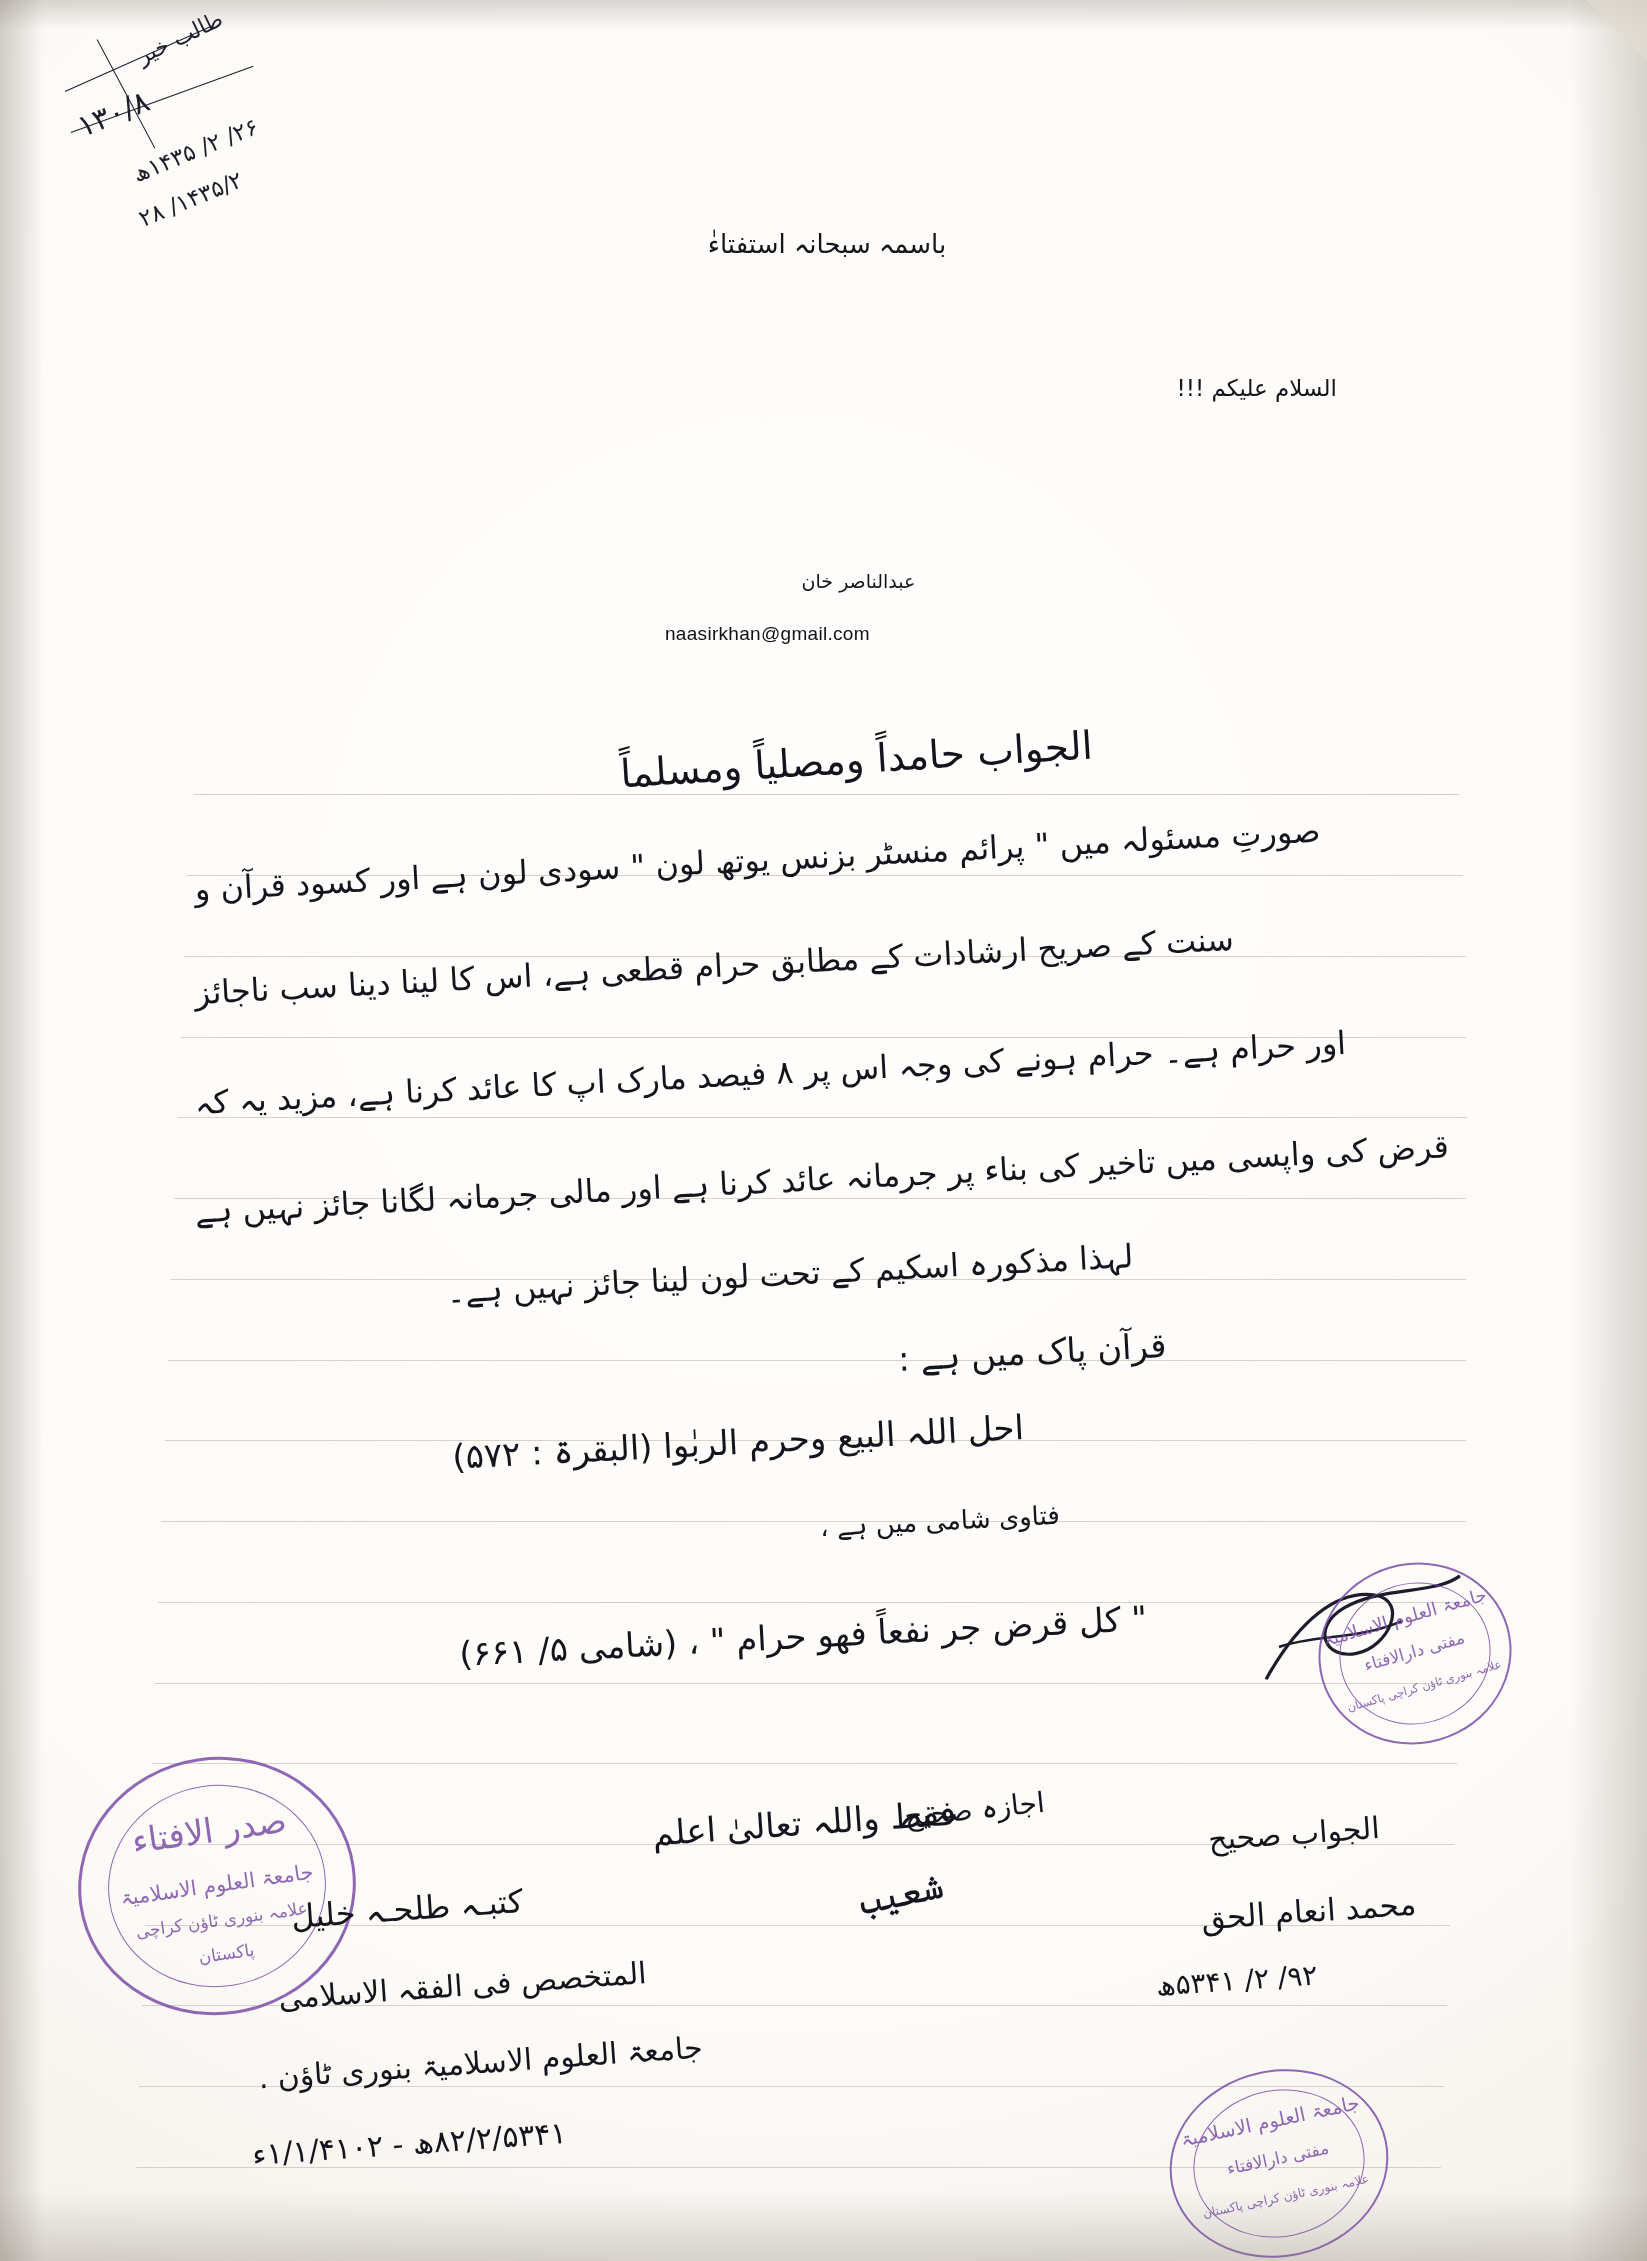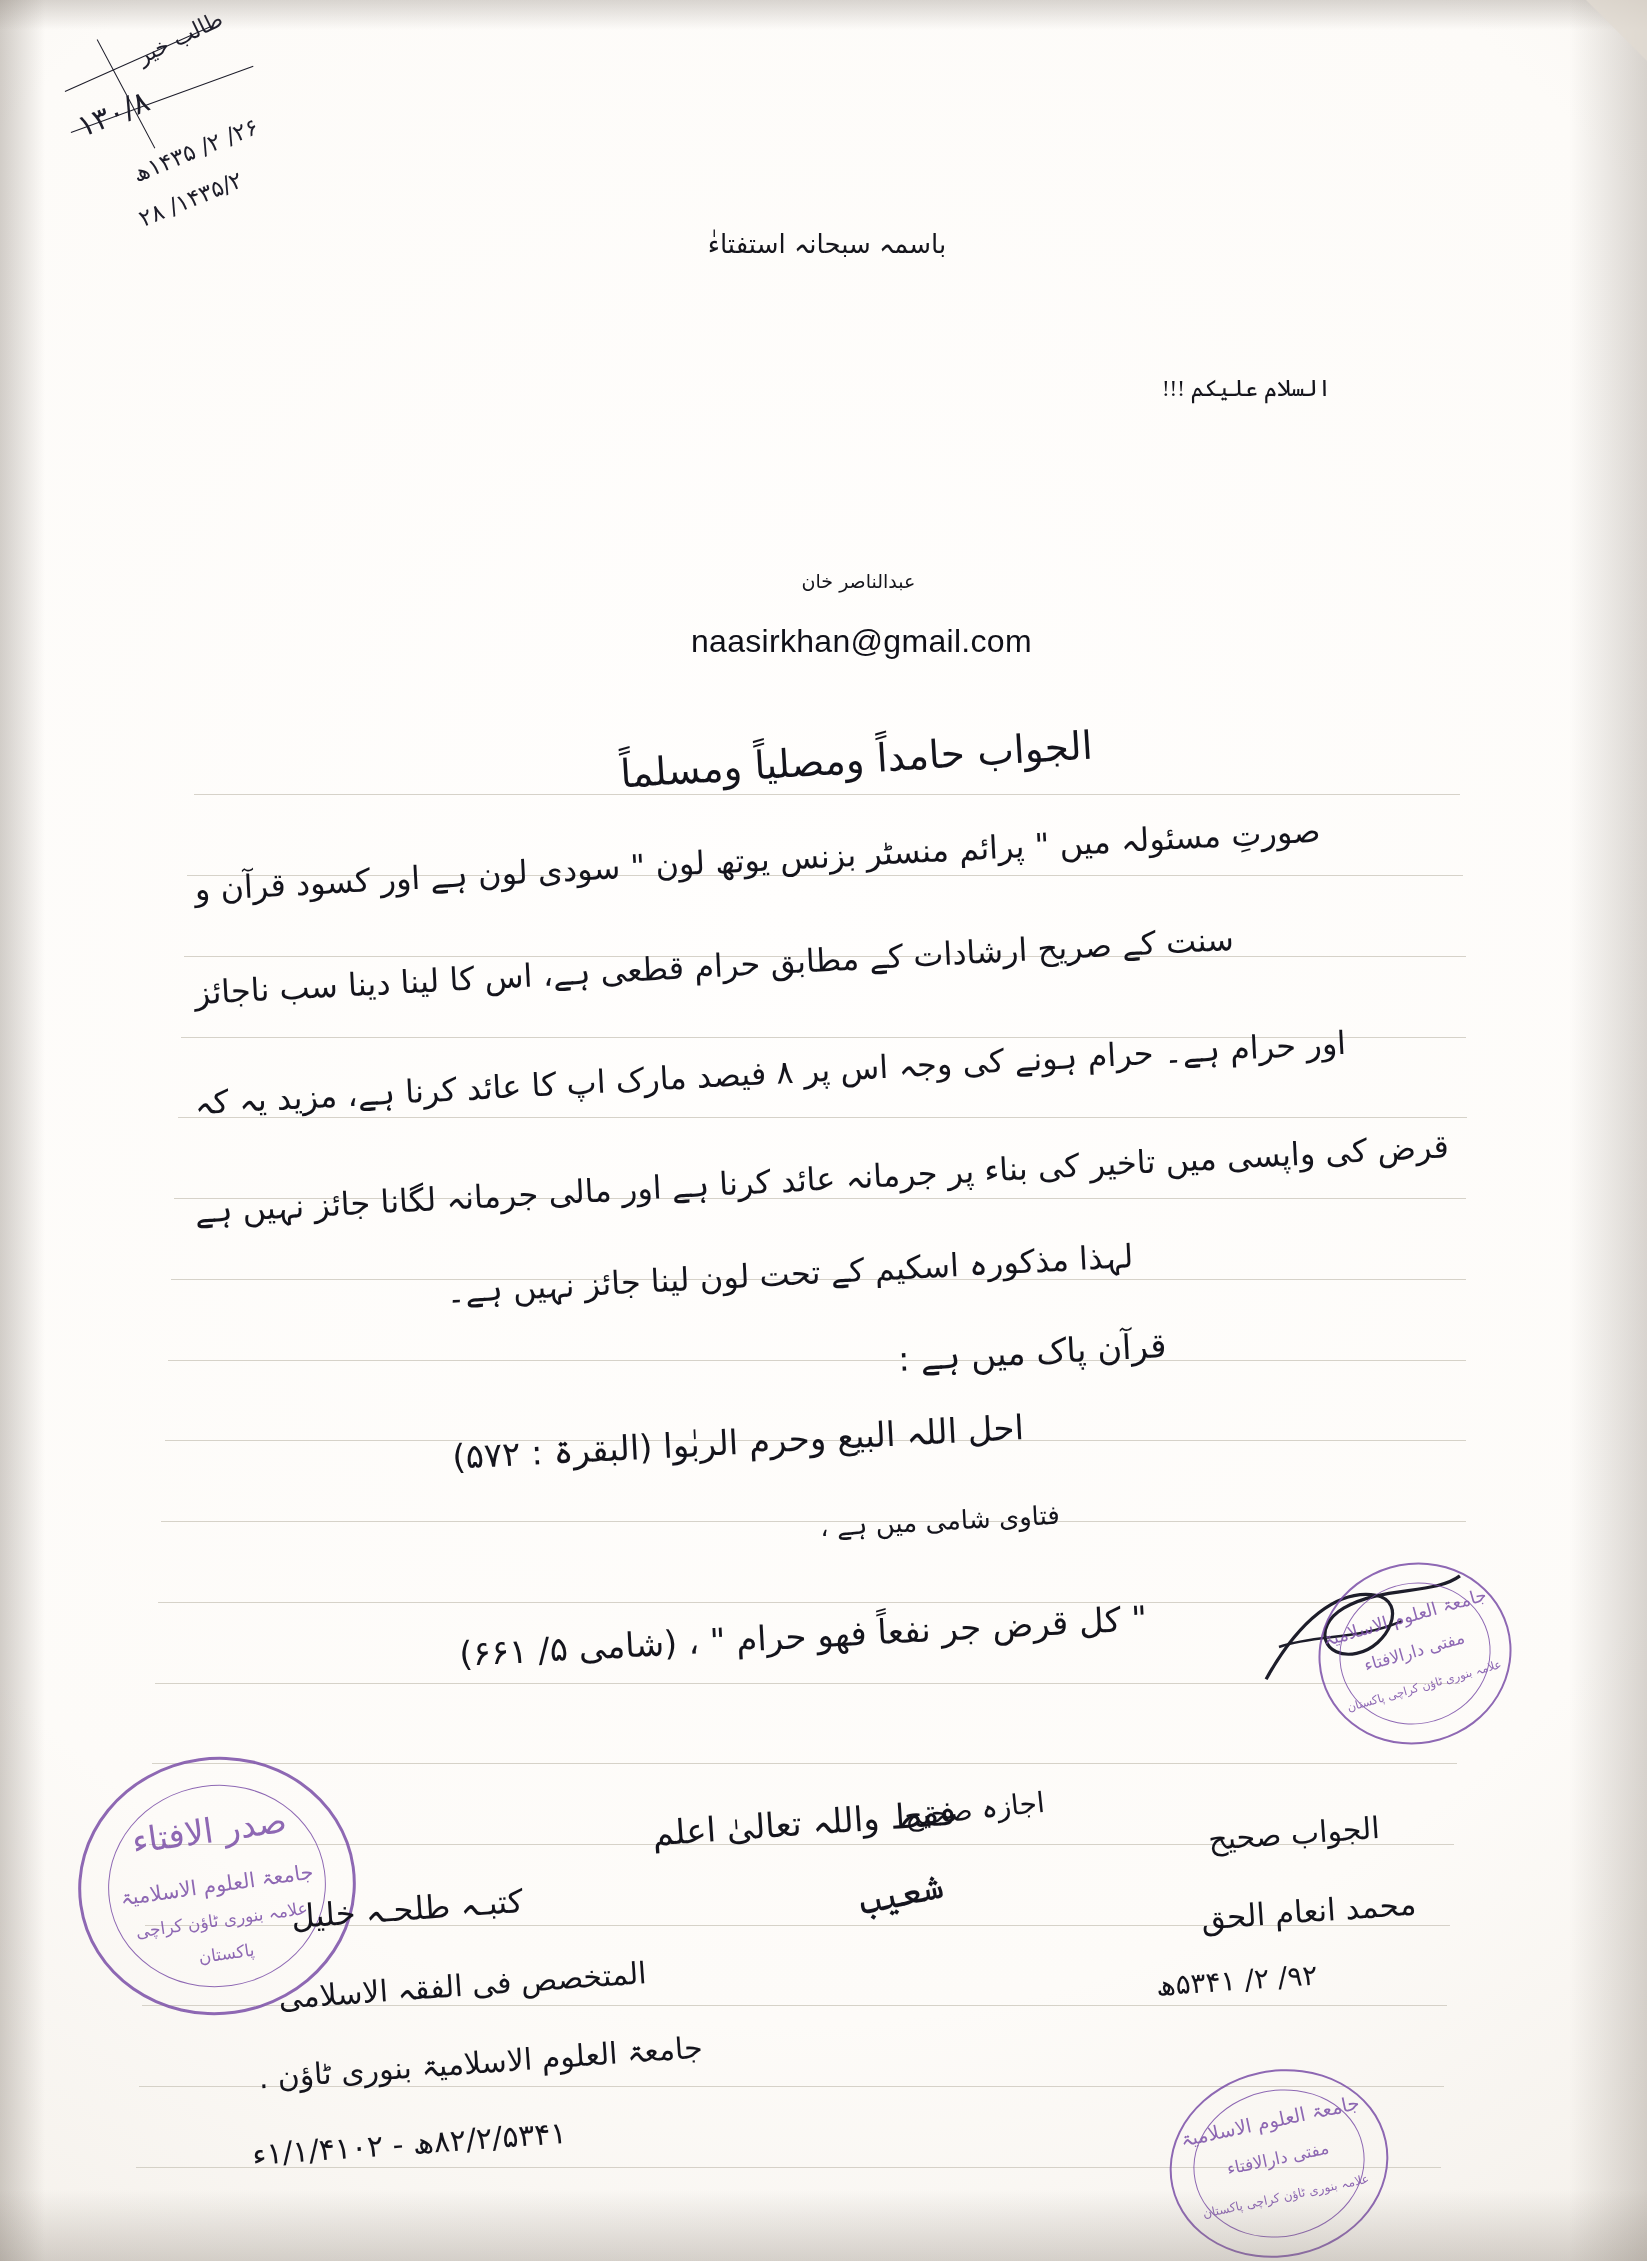--- a/index.html
+++ b/index.html
@@ -187,27 +187,27 @@
     <div class="line" style="left:39px; top:26px; width:123px; transform: rotate(62deg);"></div>
     <div class="t" style="left:76px; top:11.6px; font-size:22px; transform: rotate(-26deg);">طالب خیر</div>
     <div class="t" style="left:18px; top:83px; font-size:30px; transform: rotate(-22deg);">۱۳۰/۸</div>
     <div class="t" style="left:71px; top:124px; font-size:23px; transform: rotate(-22deg);">۲۶/ ۲/ ۱۴۳۵ھ</div>
     <div class="t" style="left:78px; top:173px; font-size:23px; transform: rotate(-22deg);">۱۴۳۵/۲/ ۲۸</div>
   </div>
 
   <div class="printed" style="left:646px; top:229px; width:362px; font-size:26px;">باسمہ سبحانہ استفتاءٰ</div>
 
 
-  <div class="printed" style="left:1156px; top:375px; width:181px; font-size:23px; text-align:center;font-family:Liberation Serif, serif;">السلام علیکم !!!</div>
+  <div class="printed" style="left:1156px; top:375px; width:181px; font-size:23px; text-align:right;">السلام علیکم !!!</div>
 
 
 
   <div class="printed" style="left:723px; top:570px; width:271px; font-size:19px;">عبدالناصر خان</div>
 
-  <div class="email" style="left:691px; top:623px; font-size:32px;">naasirkhan@gmail.com</div>
+  <div class="email" style="left:665px; top:623px; font-size:19px;">naasirkhan@gmail.com</div>
 
   <div class="hw ink-black" style="left:620px; top:736px; font-size:39px; transform: rotate(-3.5deg);">الجواب حامداً ومصلیاً ومسلماً</div>
 
   <div class="hw ink-black" style="left:194px; top:840px; font-size:32px; transform: rotate(-3deg);">صورتِ مسئولہ میں " پرائم منسٹر بزنس یوتھ لون " سودی لون ہے اور کسود قرآن و</div>
 
   <div class="hw ink-black" style="left:194px; top:946px; font-size:32px; transform: rotate(-3deg);">سنت کے صریح ارشادات کے مطابق حرام قطعی ہے، اس کا لینا دینا سب ناجائز</div>
 
   <div class="hw ink-black" style="left:194px; top:1053px; font-size:32px; transform: rotate(-3deg);">اور حرام ہے۔ حرام ہونے کی وجہ اس پر ۸ فیصد مارک اپ کا عائد کرنا ہے، مزید یہ کہ</div>
 
   <div class="hw ink-black" style="left:194px; top:1159px; font-size:32px; transform: rotate(-3deg);">قرض کی واپسی میں تاخیر کی بناء پر جرمانہ عائد کرنا ہے اور مالی جرمانہ لگانا جائز نہیں ہے</div>

